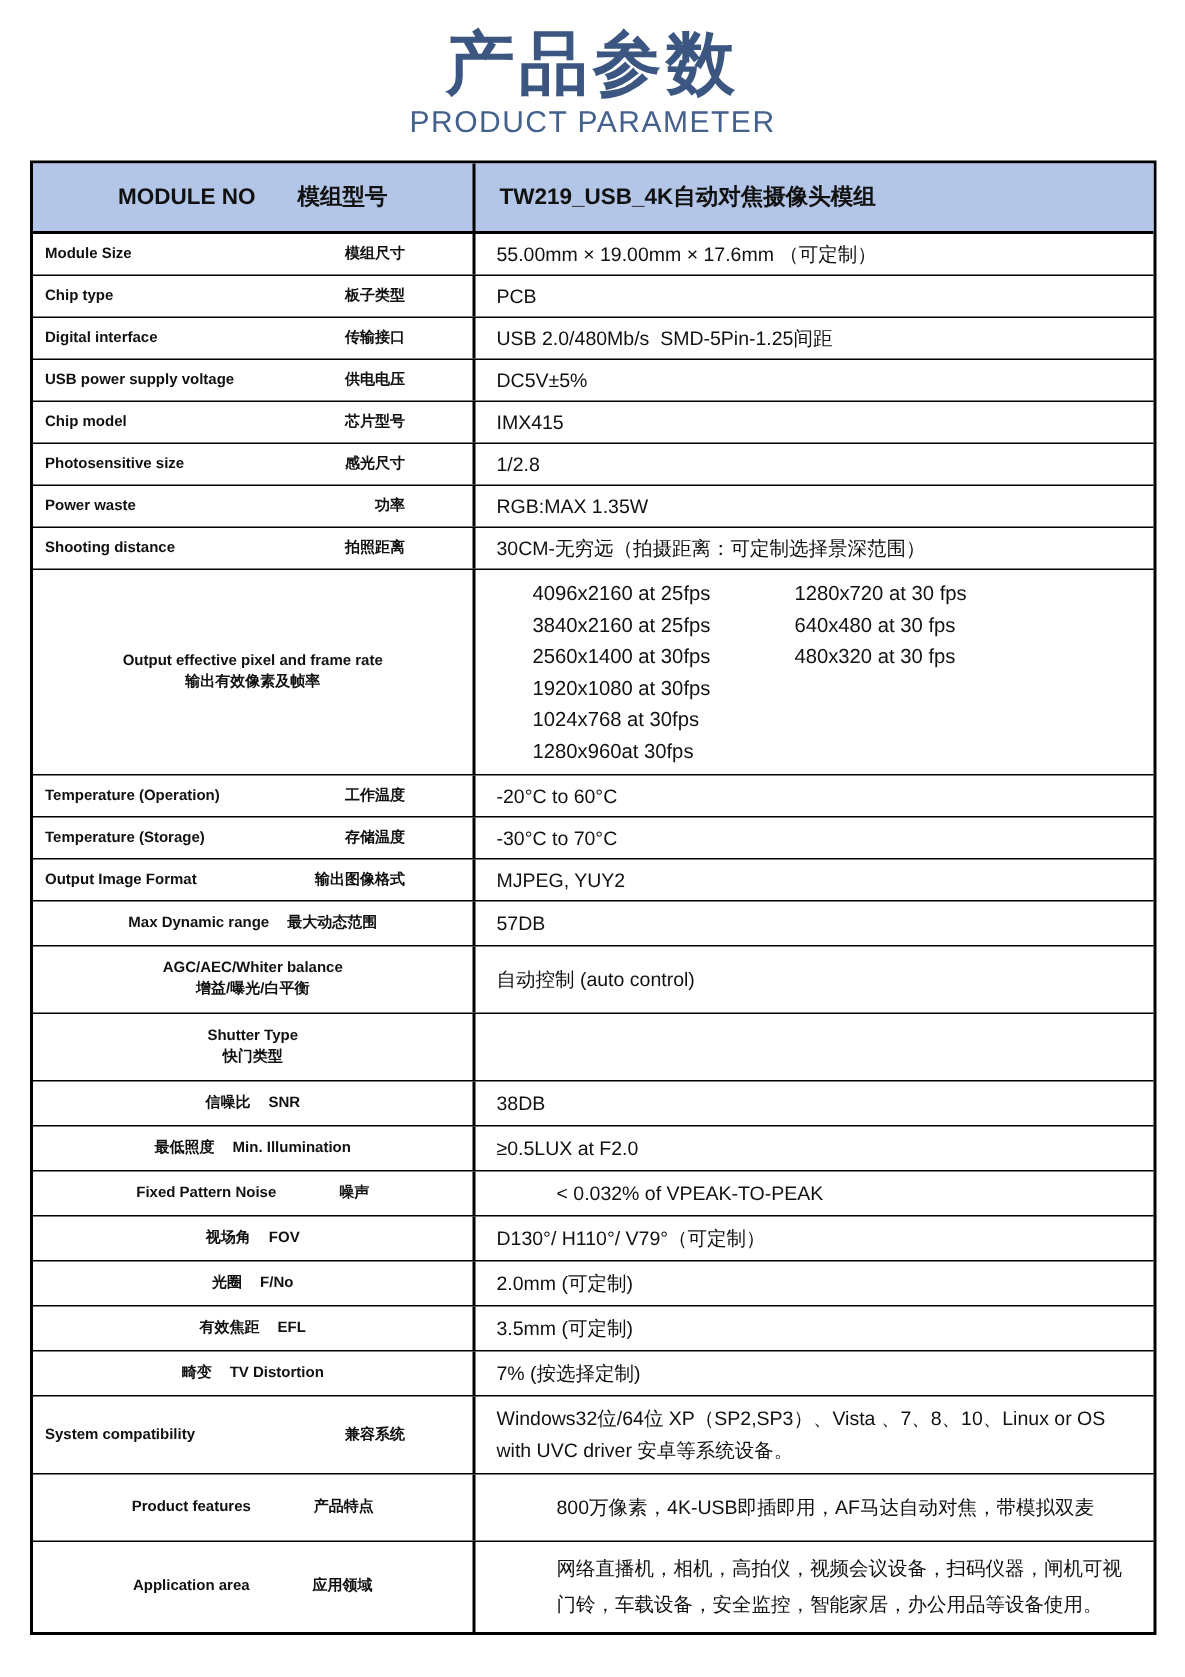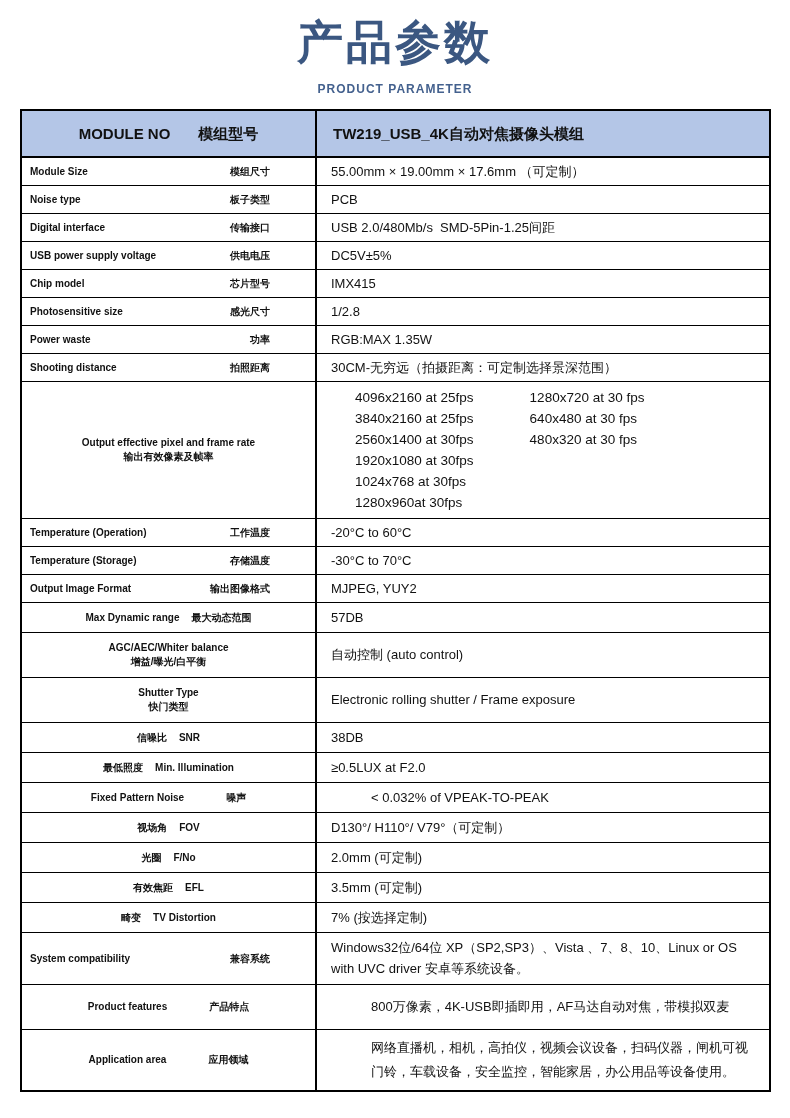--- a/index.html
+++ b/index.html
@@ -15,22 +15,22 @@
     width:790px;height:1118px;overflow:hidden;
     font-family:"Liberation Sans","DejaVu Sans",sans-serif;
     color:var(--text-color);
   }
   .page-header{text-align:center;padding-top:16px;}
   .page-title{
     font-size:46px;font-weight:700;letter-spacing:3px;
     color:var(--title-color);line-height:1.15;
   }
   .page-subtitle{
-    font-size:12px;font-weight:700;letter-spacing:1px;
-    color:var(--subtitle-color);margin-top:13px;
+    font-size:20px;font-weight:400;letter-spacing:1px;
+    color:var(--subtitle-color);margin-top:2px;
   }
   .spec-table{
     margin:13px 19px 0 20px;
     border:2.5px solid var(--border-color);
   }
   .row{
     display:flex;align-items:stretch;
     border-bottom:1.5px solid var(--border-color);
   }
   .row:last-child{border-bottom:none;}
@@ -91,21 +91,21 @@
   <div data-name="spec-table-body">
       <div class="row style-split" data-name="spec-row-module-size">
         <div class="cell-label" data-name="spec-label-module-size">
           <span data-name="label-part">Module Size</span>
           <span data-name="label-part">模组尺寸</span>
         </div>
         <div class="cell-value" data-name="spec-value-module-size"><span data-name="value-text">55.00mm × 19.00mm × 17.6mm （可定制）</span></div>
       </div>
       <div class="row style-split" data-name="spec-row-board-type">
         <div class="cell-label" data-name="spec-label-board-type">
-          <span data-name="label-part">Noise type</span>
+          <span data-name="label-part">Chip type</span>
           <span data-name="label-part">板子类型</span>
         </div>
         <div class="cell-value" data-name="spec-value-board-type"><span data-name="value-text">PCB</span></div>
       </div>
       <div class="row style-split" data-name="spec-row-digital-interface">
         <div class="cell-label" data-name="spec-label-digital-interface">
           <span data-name="label-part">Digital interface</span>
           <span data-name="label-part">传输接口</span>
         </div>
         <div class="cell-value" data-name="spec-value-digital-interface"><span data-name="value-text">USB 2.0/480Mb/s  SMD-5Pin-1.25间距</span></div>
@@ -185,21 +185,20 @@
           <div data-name="label-part">AGC/AEC/Whiter balance</div>
           <div data-name="label-part">增益/曝光/白平衡</div>
         </div>
         <div class="cell-value" data-name="spec-value-agc-aec-white-balance"><span data-name="value-text">自动控制 (auto control)</span></div>
       </div>
       <div class="row style-stack" data-name="spec-row-shutter-type">
         <div class="cell-label" data-name="spec-label-shutter-type">
           <div data-name="label-part">Shutter Type</div>
           <div data-name="label-part">快门类型</div>
         </div>
-        <div class="cell-value" data-name="spec-value-shutter-type"><span data-name="value-text">Electronic rolling shutter / Frame exposure</span></div>
       </div>
       <div class="row style-center" data-name="spec-row-snr">
         <div class="cell-label" data-name="spec-label-snr">
           <span data-name="label-part">信噪比</span>
           <span data-name="label-part">SNR</span>
         </div>
         <div class="cell-value" data-name="spec-value-snr"><span data-name="value-text">38DB</span></div>
       </div>
       <div class="row style-center" data-name="spec-row-min-illumination">
         <div class="cell-label" data-name="spec-label-min-illumination">

